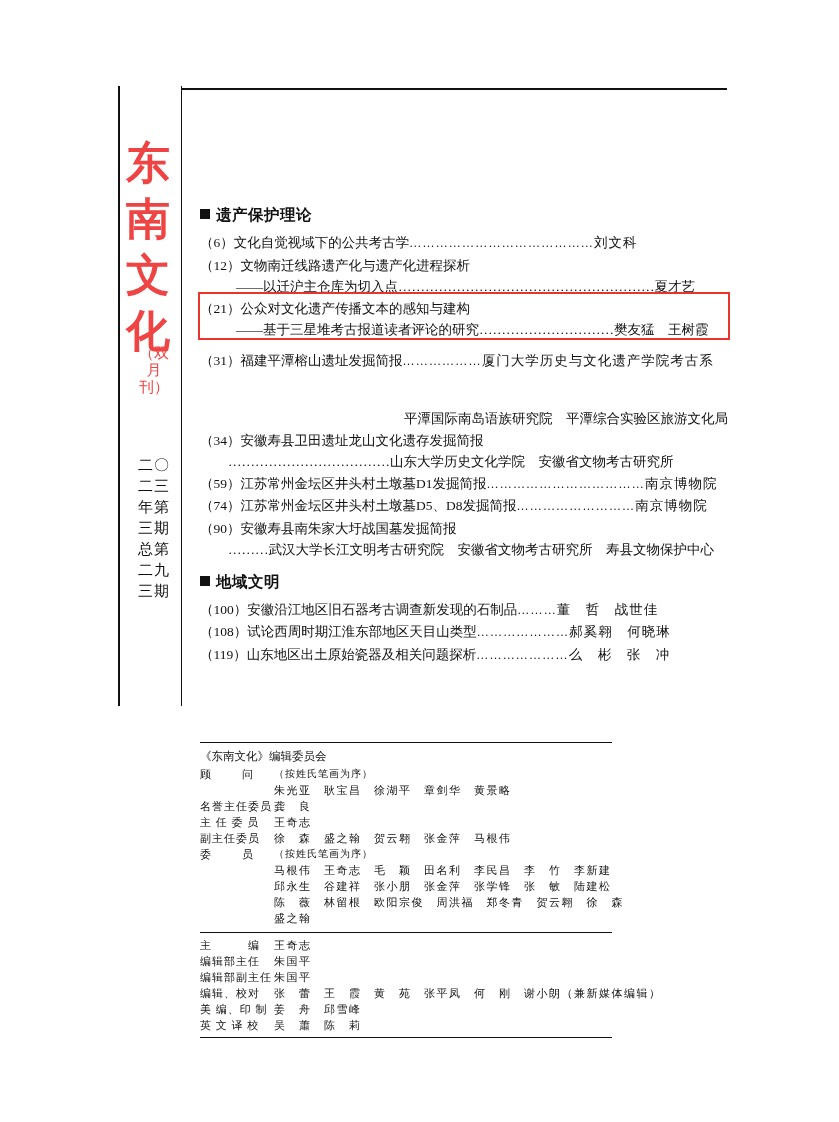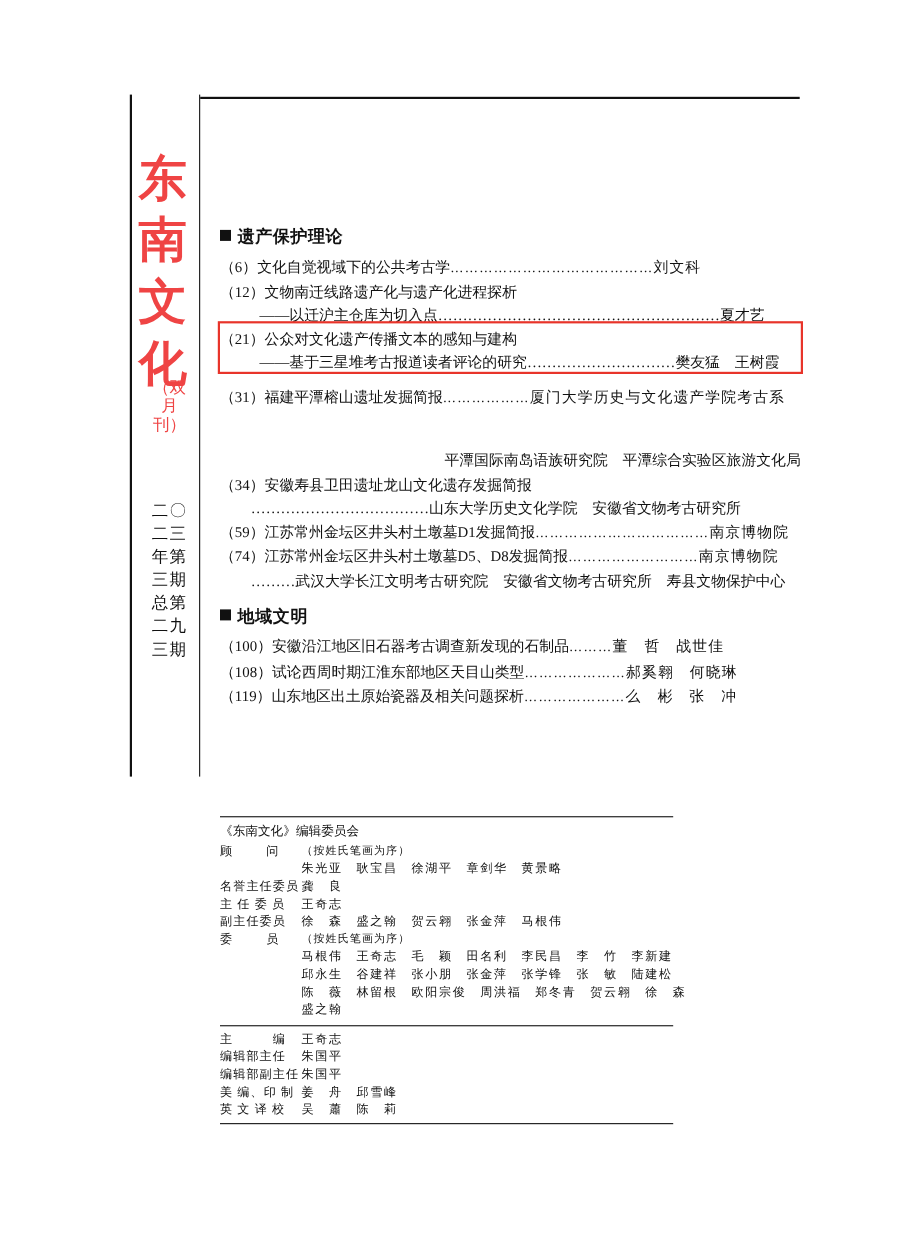--- a/index.html
+++ b/index.html
@@ -257,20 +257,23 @@
     </div>
 
     <div class="entry">
       <span class="t">（59）</span><span class="t">江苏常州金坛区井头村土墩墓D1发掘简报</span><span class="dots">………………………………</span><span class="au">南京博物院</span>
     </div>
 
     <div class="entry">
       <span class="t">（74）</span><span class="t">江苏常州金坛区井头村土墩墓D5、D8发掘简报</span><span class="dots">………………………</span><span class="au">南京博物院</span>
     </div>
 
+    <div class="entry">
+      <span class="t">（90）</span><span class="t">安徽寿县南朱家大圩战国墓发掘简报</span>
+    </div>
 
     <div class="cont-entry">
       <span class="dots">………</span><span class="au">武汉大学长江文明考古研究院　安徽省文物考古研究所　寿县文物保护中心</span>
     </div>
 
     <div class="section-gap"></div>
 
     <div class="section-head">
       <span class="sq"></span><span>地域文明</span>
     </div>
@@ -331,20 +334,24 @@
     </div>
     <div class="brow">
       <span class="blabel narrow">编辑部主任</span>
       <span class="bval">朱国平</span>
     </div>
     <div class="brow">
       <span class="blabel narrow">编辑部副主任</span>
       <span class="bval">朱国平</span>
     </div>
     <div class="brow">
+      <span class="blabel narrow">编辑、校对</span>
+      <span class="bval">张　蕾　王　霞　黄　苑　张平凤　何　刚　谢小朗（兼新媒体编辑）</span>
+    </div>
+    <div class="brow">
       <span class="blabel narrow">美 编、印 制</span>
       <span class="bval">姜　舟　邱雪峰</span>
     </div>
     <div class="brow">
       <span class="blabel narrow">英 文 译 校</span>
       <span class="bval">吴　蕭　陈　莉</span>
     </div>
 
     <div class="board-rule3"></div>
   </div>

